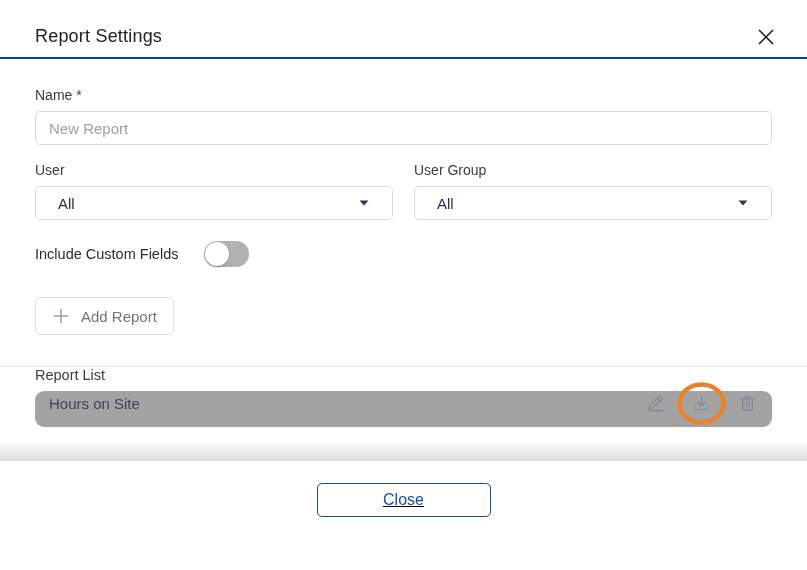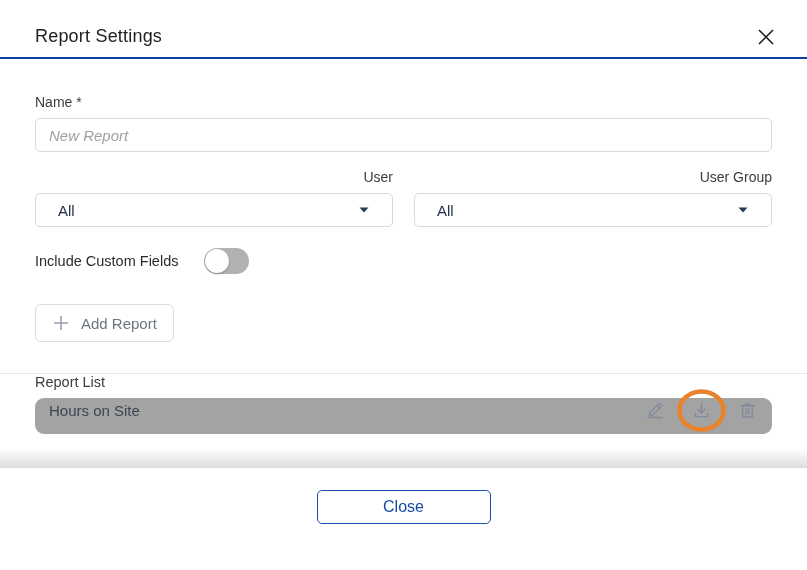--- a/index.html
+++ b/index.html
@@ -11,26 +11,26 @@
   .header { height:59px; display:flex; align-items:center; justify-content:space-between;
             padding:16px 24px 0 35px; border-bottom:2px solid #0d3f9e; }
   .title { font-size:18px; color:#222; letter-spacing:.2px; }
   .close-x { width:34px; height:34px; background:none; border:none; cursor:pointer;
              display:flex; align-items:center; justify-content:center; }
   .close-x svg { width:30px; height:30px; stroke:#161616; stroke-width:1.5; fill:none; }
 
   
   .form { padding:0 35px; }
   .field-label { display:block; font-size:14px; line-height:16px; color:#3b3b3b; }
-  .lbl-name { margin-top:35px; }
+  .lbl-name { margin-top:28px; }
   .text-input { margin-top:8px; width:100%; height:34px; border:1px solid #d9d9d9; border-radius:5px;
-                padding:12px 13px; font-size:15px; color:#333; outline:none; font-family:inherit;font-style:italic; }
+                padding:12px 13px; font-size:15px; color:#333; outline:none; font-family:inherit; }
   .text-input::placeholder { color:#a0a0a0; }
 
-  .selects-row { display:flex; gap:21px; margin-top:17px;text-align:right; }
+  .selects-row { display:flex; gap:21px; margin-top:17px; }
   .select-col { flex:1; min-width:0; }
   .select-box { margin-top:8px; height:34px; border:1px solid #d9d9d9; border-radius:5px;
                 display:flex; align-items:center; justify-content:space-between; padding:0 22px; cursor:pointer; }
   .select-value { font-size:15px; color:#25304a; }
   .caret svg { width:12px; height:12px; display:block; fill:#2b3a55; }
 
   .toggle-row { display:flex; align-items:center; gap:26px; margin-top:21px; }
   .toggle-label { font-size:14.5px; color:#2c2c2c; }
   .toggle { width:45px; height:26px; border-radius:13px; background:#b1b1b1; position:relative;
             border:none; cursor:pointer; flex:0 0 auto; }
@@ -54,21 +54,21 @@
   .icon-btn { background:none; border:none; padding:0; cursor:pointer; line-height:0; position:relative; }
   .icon-btn svg.glyph { width:21px; height:21px; stroke:#818b9c; stroke-width:1.6; fill:none;
                         stroke-linecap:round; stroke-linejoin:round; display:block; }
   .halo { position:absolute; left:-15px; top:-12px; width:51px; height:45px; pointer-events:none; }
   .halo ellipse { fill:none; stroke:#e8832c; stroke-width:4.5; }
 
   .scroll-shadow { height:20px; margin-top:14px;
                    background:linear-gradient(to bottom, rgba(110,110,110,0) 0%, rgba(110,110,110,0.24) 100%); }
 
   
-  .footer { display:flex; justify-content:center; padding-top:22px; background:#fff; }
+  .footer { display:flex; justify-content:center; padding-top:22px; background:#fff;text-decoration:underline; }
   .close-btn { width:174px; height:34px; background:#fff; border:1px solid #1750a6; border-radius:5px;
                color:#164ba3; font-size:16px; cursor:pointer; font-family:inherit; }
 </style>
 </head>
 <body>
 
 <div class="modal">
 
   <div class="header">
     <div class="title">Report Settings</div>

